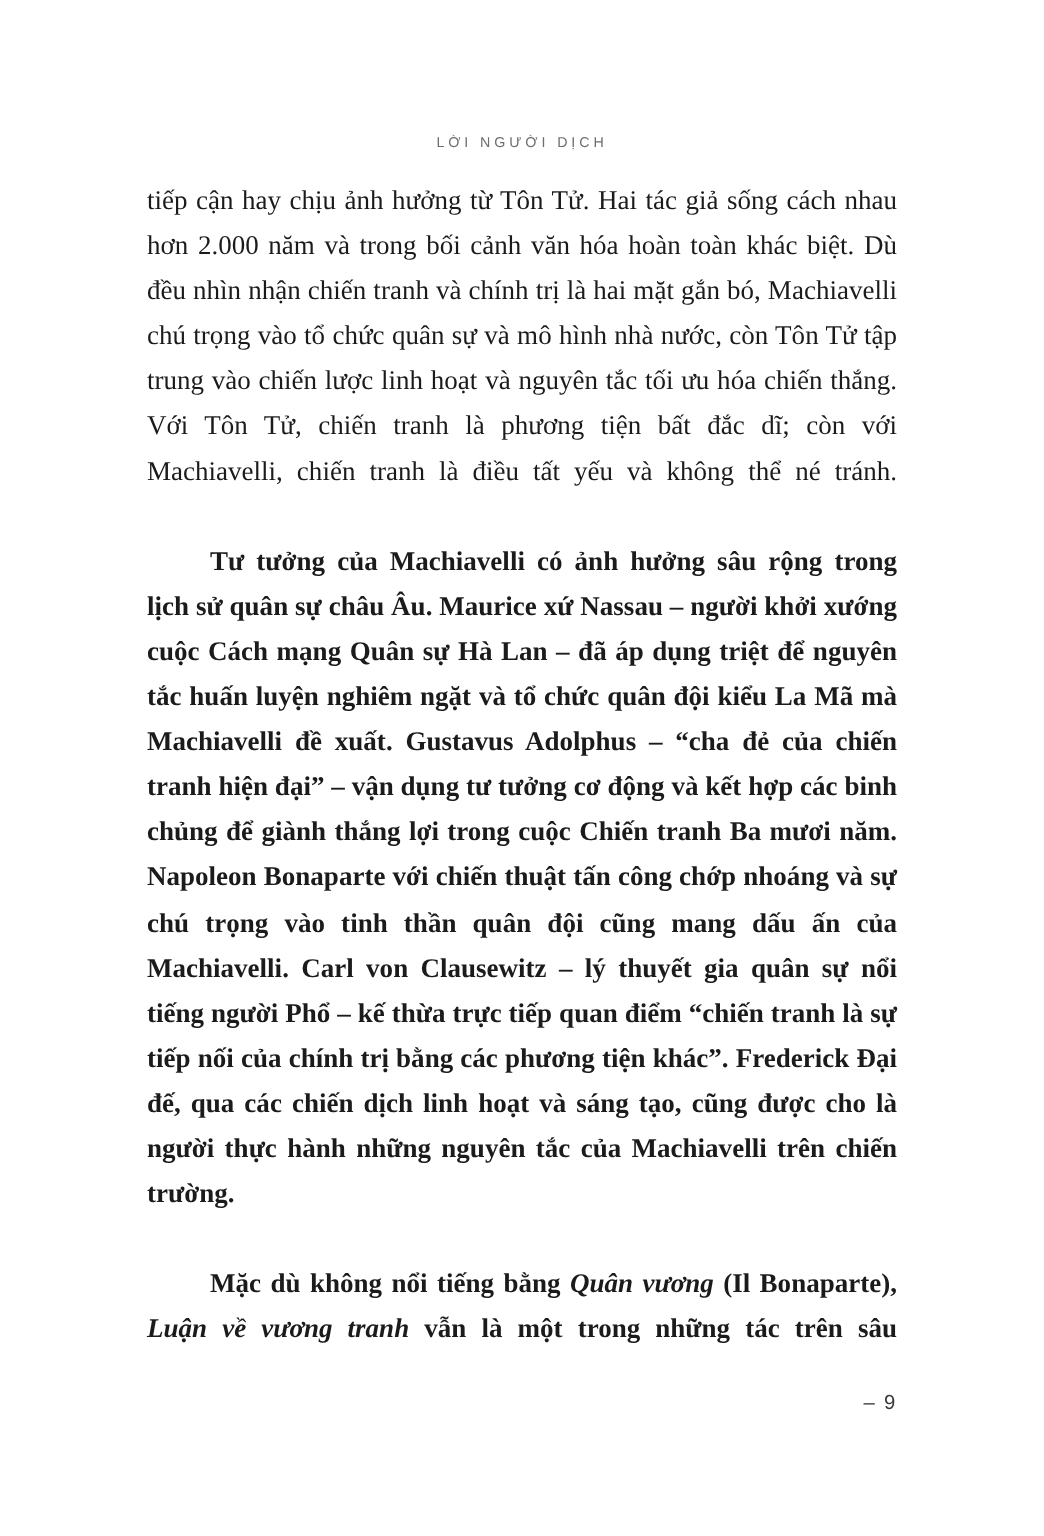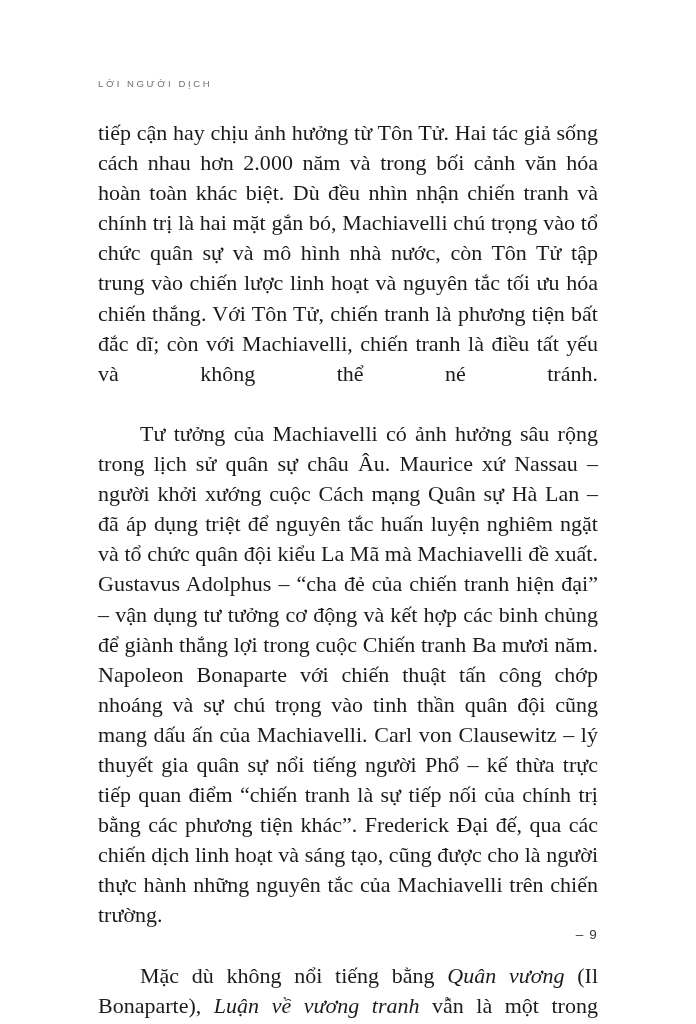--- a/index.html
+++ b/index.html
@@ -22,53 +22,54 @@
     position: absolute;
     inset: 0;
     width: 696px;
     height: 1024px;
     background: #ffffff;
   }
 
   
   .running-head {
     position: absolute;
-    top: 78px;
+    top: 90px;
     left: 98px;
     width: 500px;
-    text-align: left;
+    text-align: center;
     font-family: "Liberation Sans", "DejaVu Sans", sans-serif;
     font-size: 9.5px;
     letter-spacing: 2.6px;
     color: #6e6e72;
     text-transform: uppercase;
     white-space: nowrap;
   }
 
   
   .textblock {
     position: absolute;
     top: 118px;
     left: 98px;
     width: 500px;
   }
 
   .para {
     margin: 0;
-    font-size: 22px;
+    font-size: 18px;
     line-height: 30.1px;
     text-align: justify;
     text-justify: inter-word;
     hyphens: none;
     color: #1b1b1b;
     letter-spacing: 0.01px;
   }
 
   .para.indent {
     text-indent: 42px;
+    font-weight: bold;
   }
 
   
   .para:after {
     content: "";
     display: inline-block;
     width: 100%;
   }
 
   .para em,

